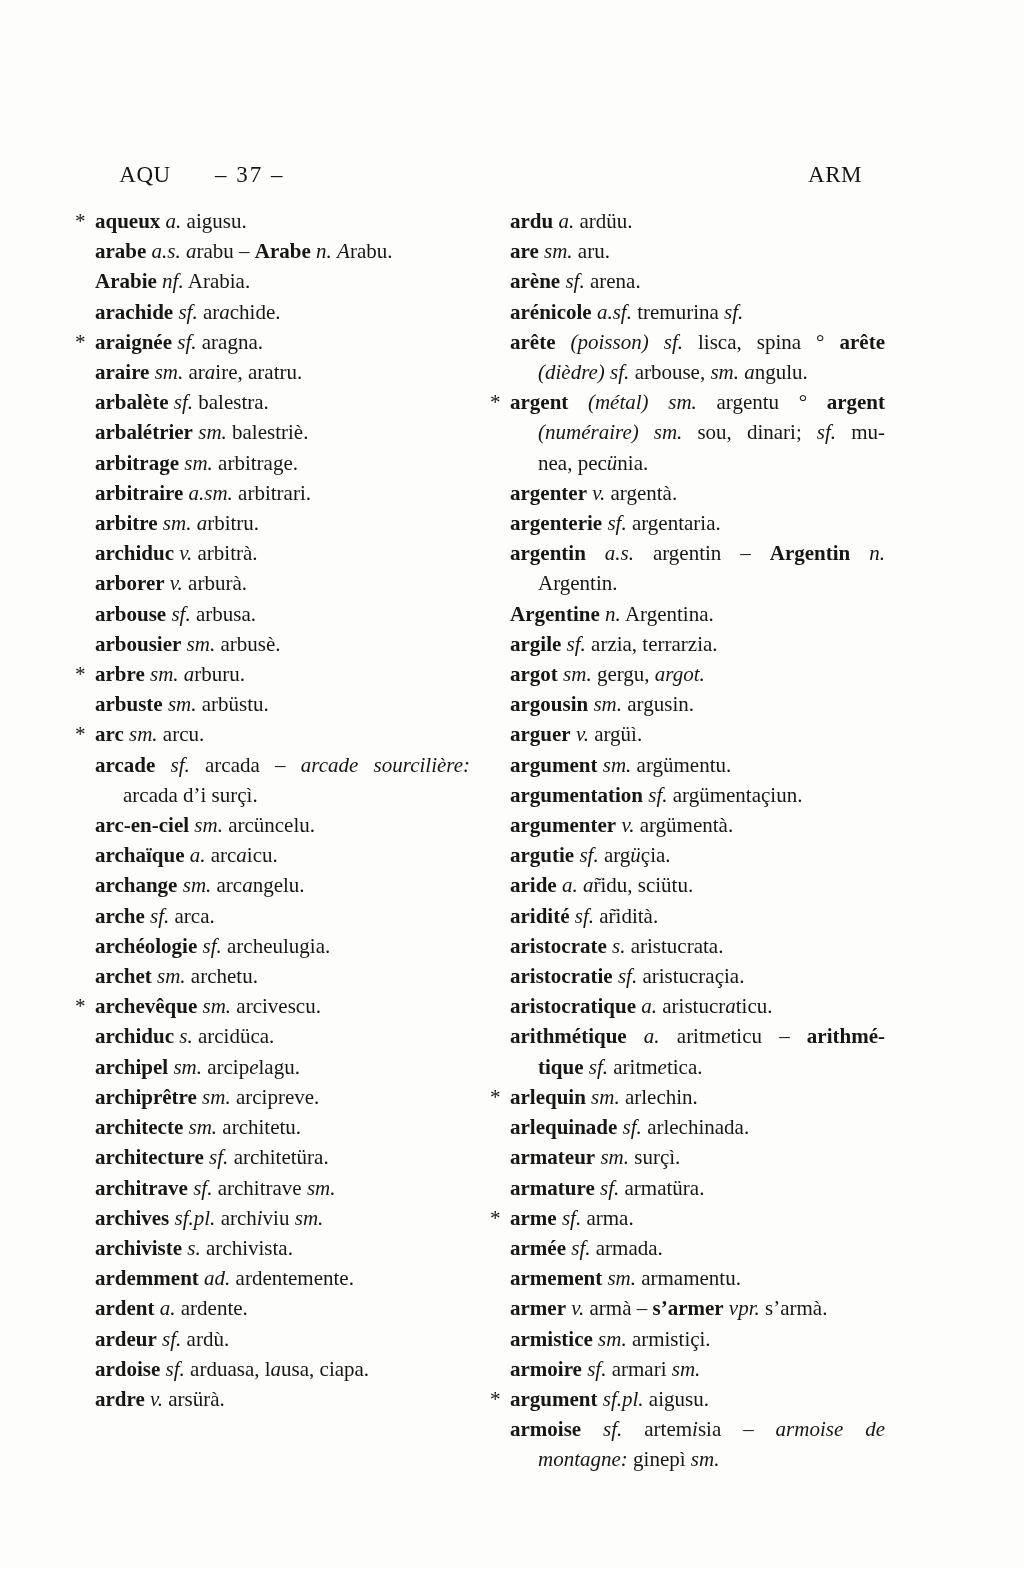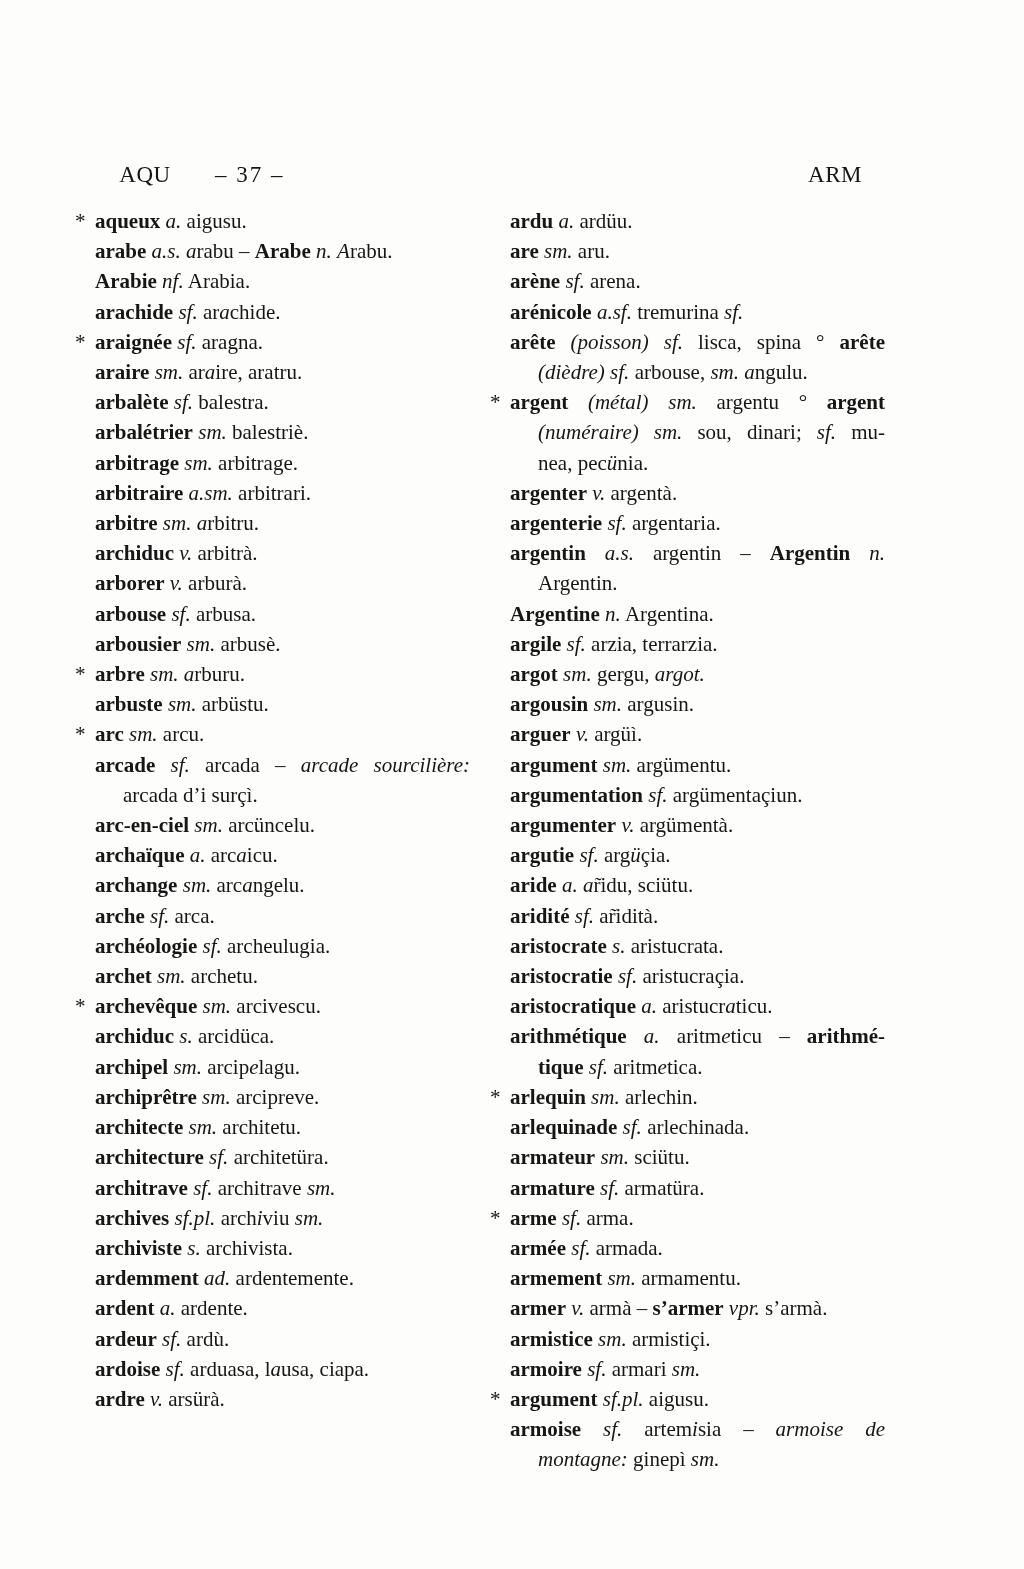--- a/index.html
+++ b/index.html
@@ -265,21 +265,21 @@
           <div class="line cont"><span class="s-b">tique</span><span class="s-i"> sf.</span><span class="s-n"> aritm</span><span class="s-i">e</span><span class="s-n">tica.</span></div>
         </div>
         <div class="entry">
           <span class="star">*</span>
           <div class="line"><span class="s-b">arlequin</span><span class="s-i"> sm.</span><span class="s-n"> arlechin.</span></div>
         </div>
         <div class="entry">
           <div class="line"><span class="s-b">arlequinade</span><span class="s-i"> sf.</span><span class="s-n"> arlechinada.</span></div>
         </div>
         <div class="entry">
-          <div class="line"><span class="s-b">armateur</span><span class="s-i"> sm.</span><span class="s-n"> sciütu.</span></div>
+          <div class="line"><span class="s-b">armateur</span><span class="s-i"> sm.</span><span class="s-n"> surçì.</span></div>
         </div>
         <div class="entry">
           <div class="line"><span class="s-b">armature</span><span class="s-i"> sf.</span><span class="s-n"> armatüra.</span></div>
         </div>
         <div class="entry">
           <span class="star">*</span>
           <div class="line"><span class="s-b">arme</span><span class="s-i"> sf.</span><span class="s-n"> arma.</span></div>
         </div>
         <div class="entry">
           <div class="line"><span class="s-b">armée</span><span class="s-i"> sf.</span><span class="s-n"> armada.</span></div>

